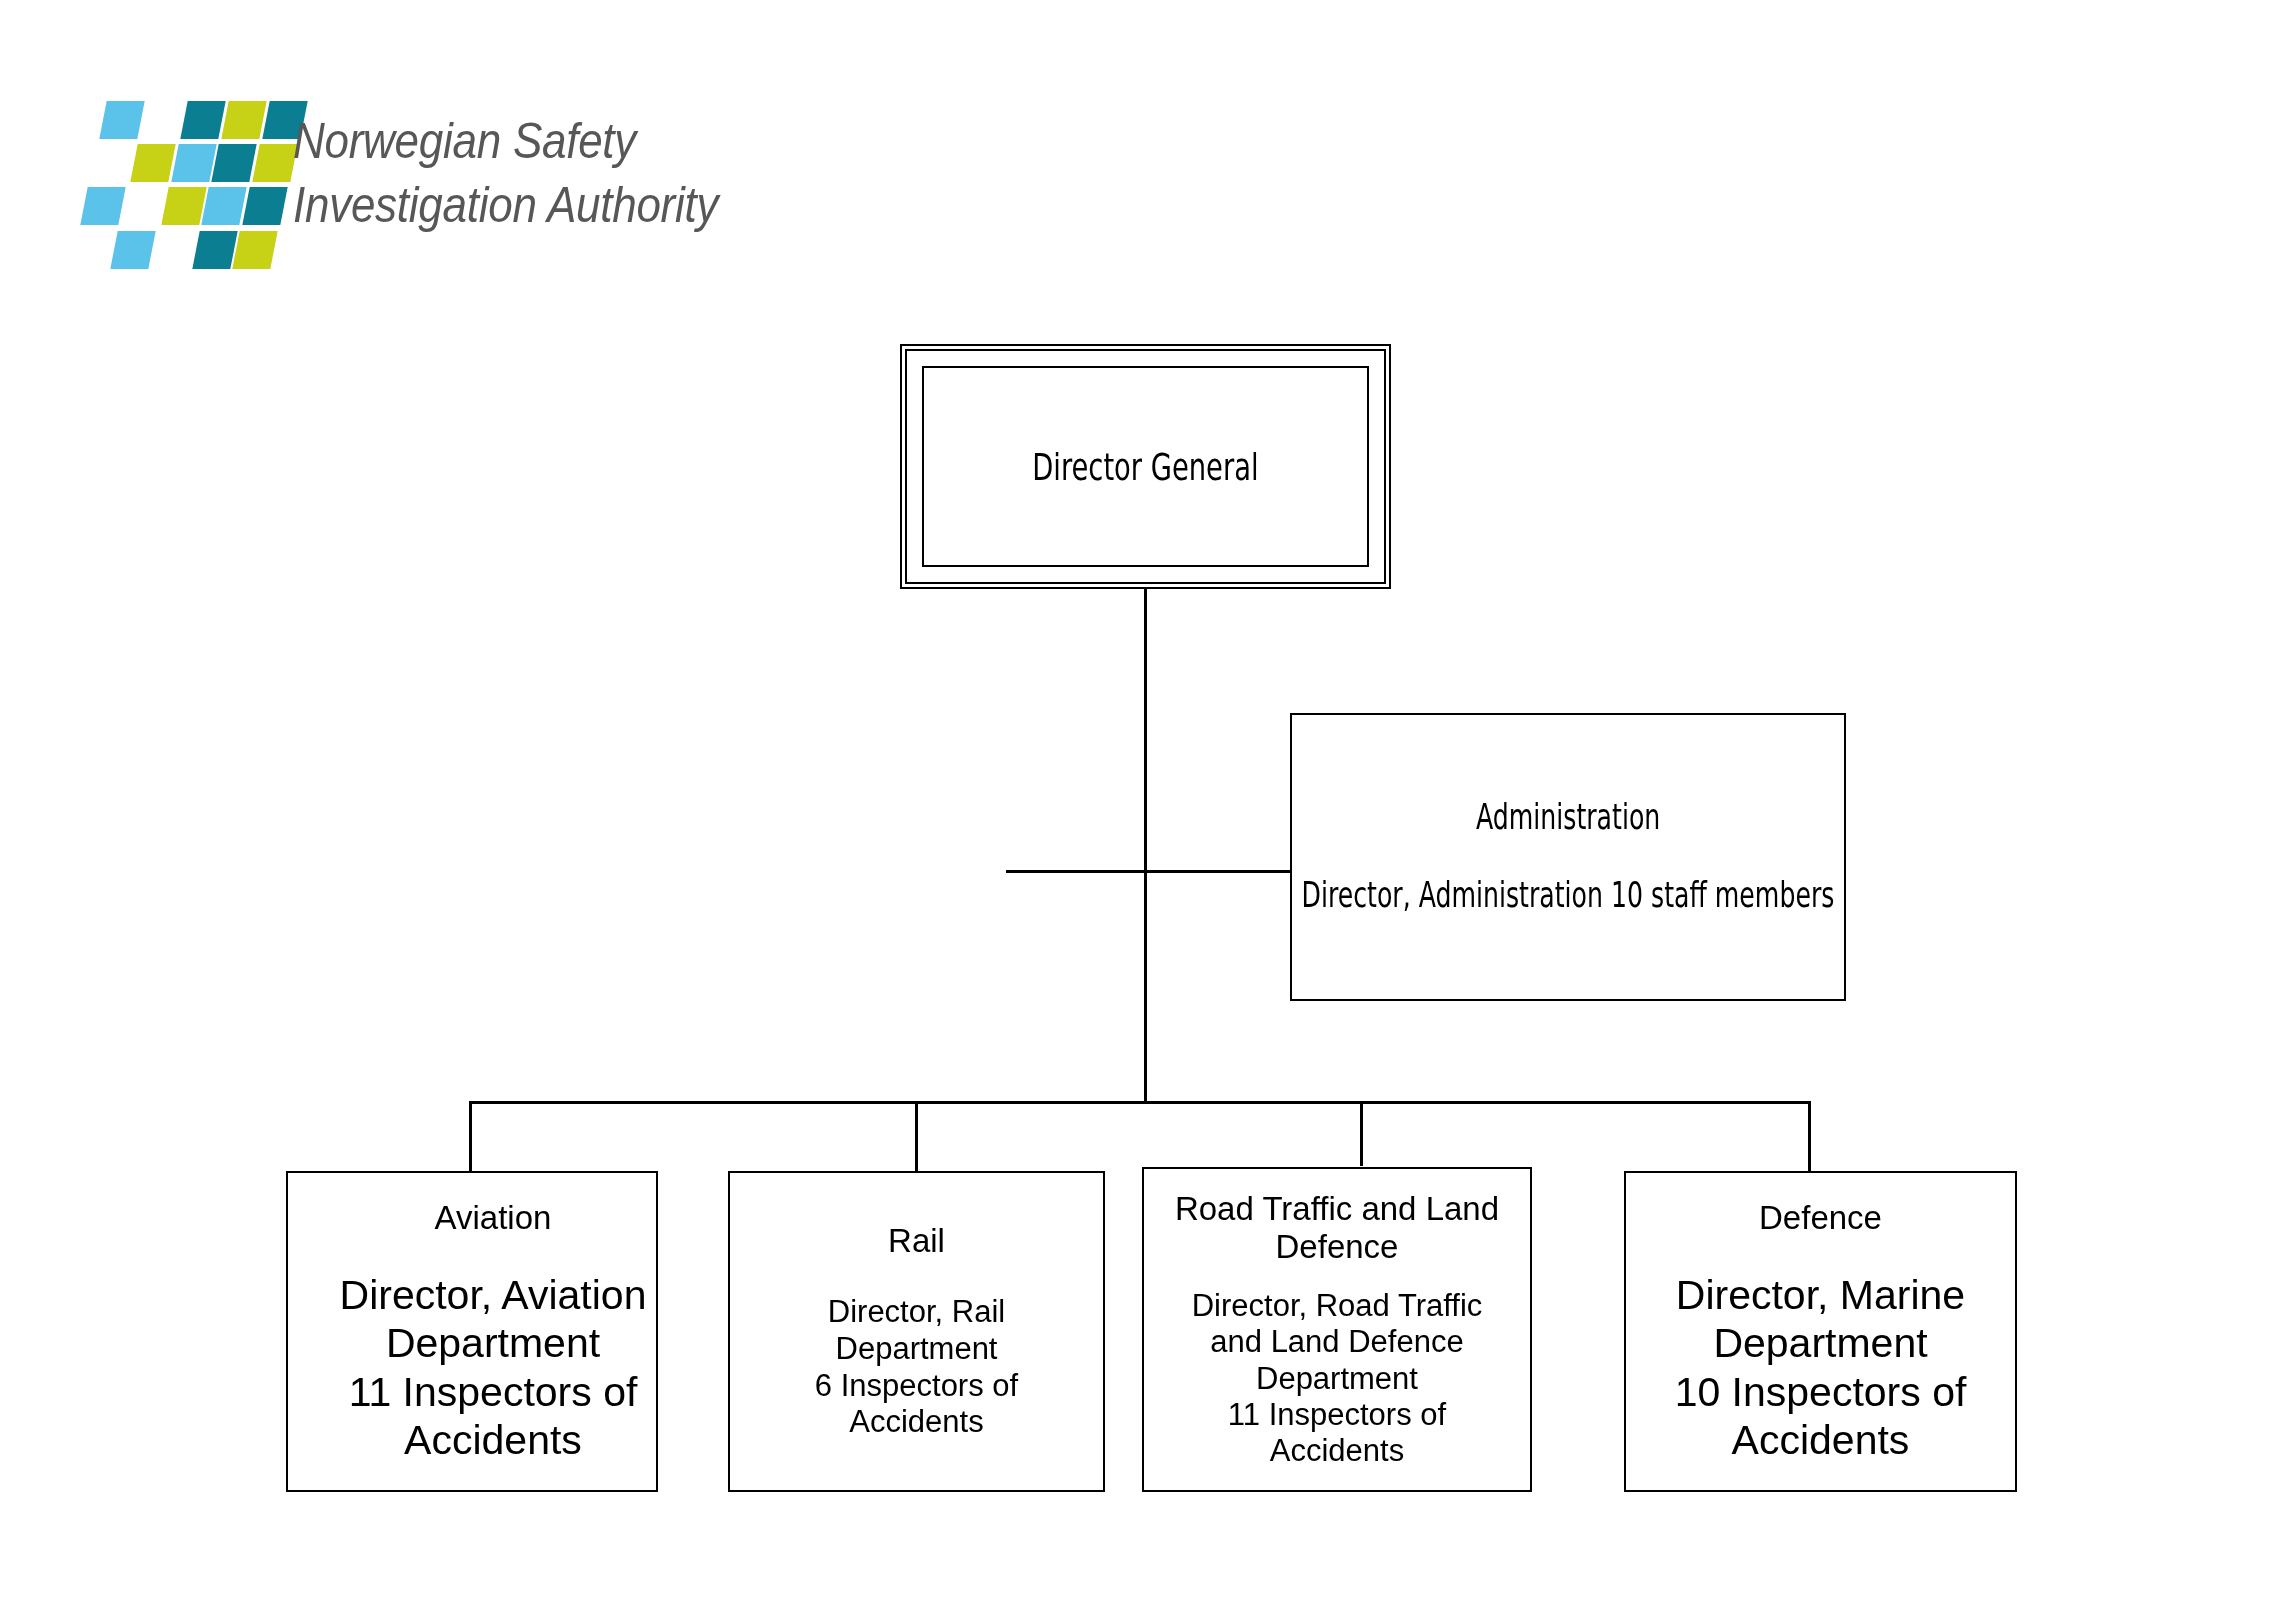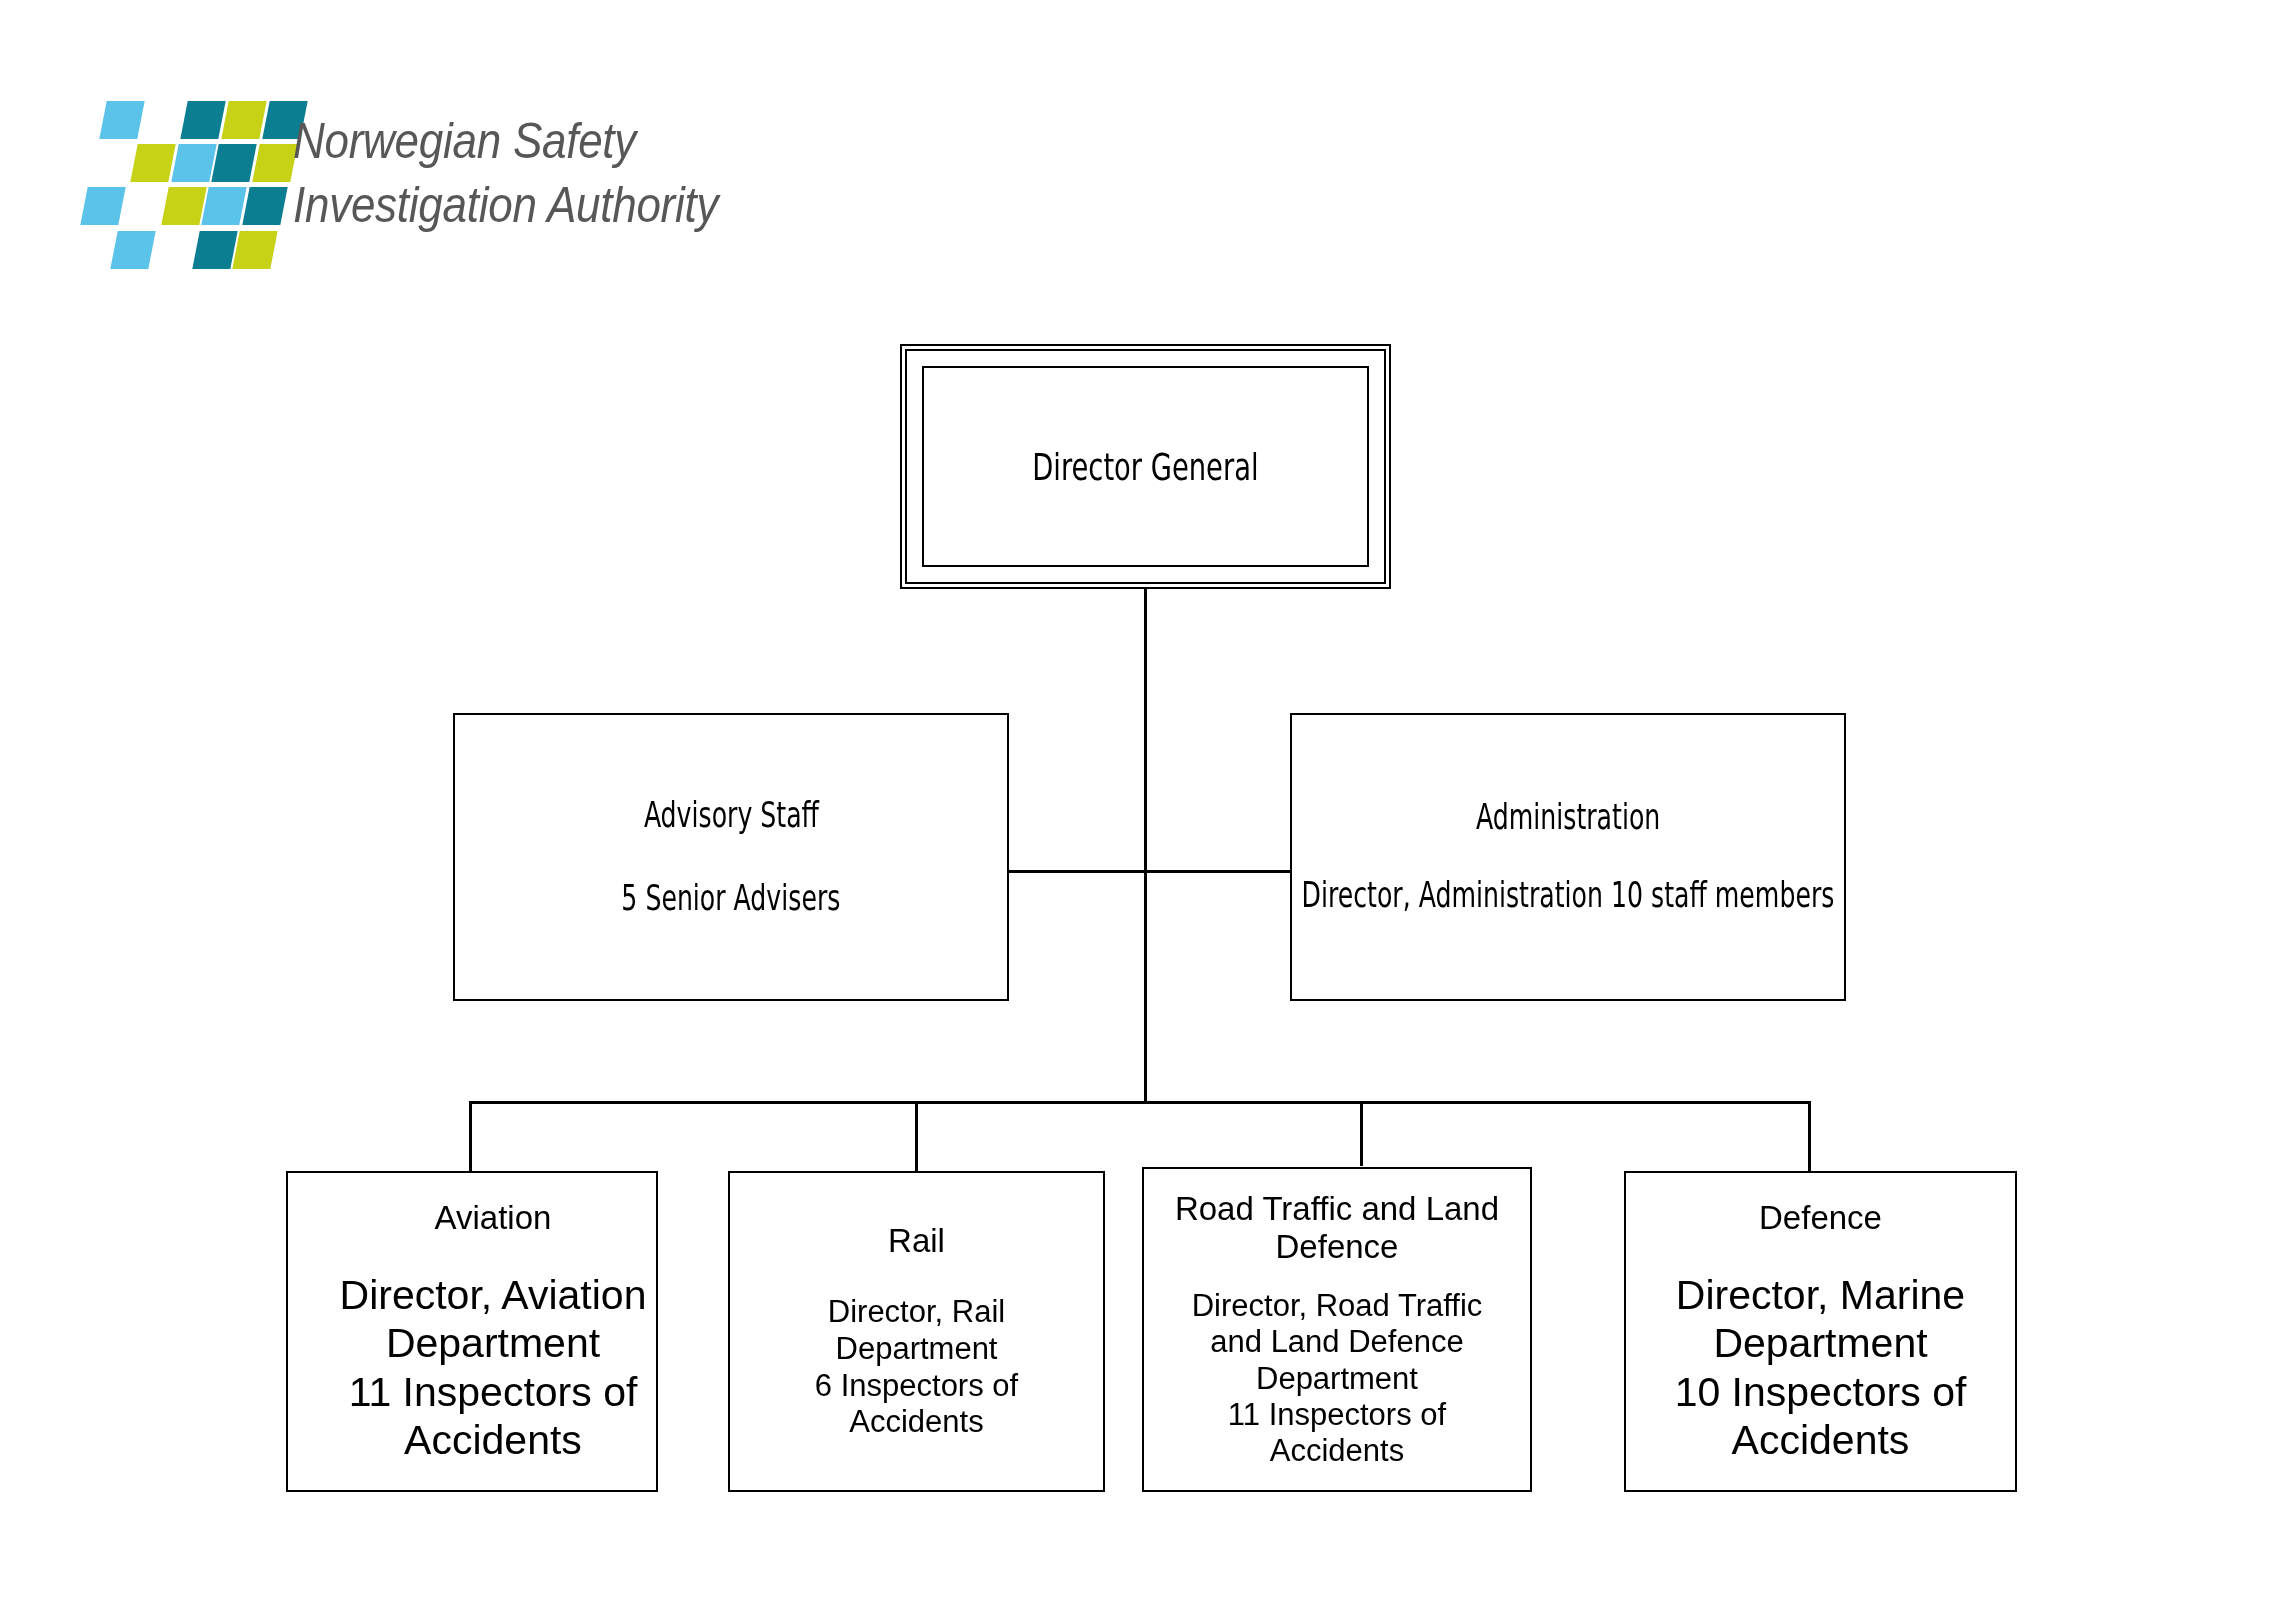--- a/index.html
+++ b/index.html
@@ -129,24 +129,20 @@
   <div class="line v-line" style="left:1808px;top:1101px;height:72px;"></div>
 
   <div class="node" id="node-director-general" style="left:900px;top:344px;width:491px;height:245px;">
     <div class="dg-inner">
       <div class="dg-inner2">
         <span class="node-title narrow" style="font-size:38px;">Director General</span>
       </div>
     </div>
   </div>
 
-  <div class="node" style="left:453px;top:713px;width:556px;height:288px;">
-    <span class="node-title narrow" style="font-size:35px;margin-bottom:43px;">Advisory Staff</span>
-    <span class="node-sub narrow" style="font-size:35px;line-height:1.18;">5 Senior Advisers</span>
-  </div>
 
   <div class="node" style="left:1290px;top:713px;width:556px;height:288px;">
     <span class="node-title narrow" style="font-size:35px;margin-bottom:37px;">Administration</span>
     <span class="node-sub narrow" style="font-size:35px;line-height:1.22;">Director, Administration
 10 staff members</span>
   </div>
 
   <div class="node" style="left:286px;top:1171px;width:372px;height:321px;padding-left:42px;">
     <span class="node-title wide-wrap" style="font-size:33px;margin-bottom:34px;">Aviation</span>
     <span class="node-sub" style="font-size:41px;line-height:1.18;">Director, Aviation

